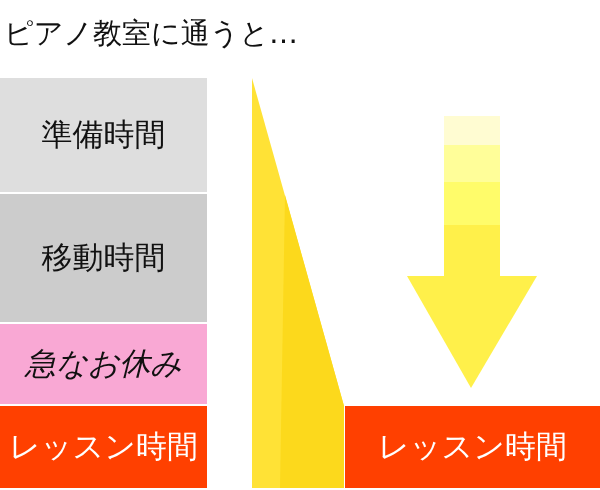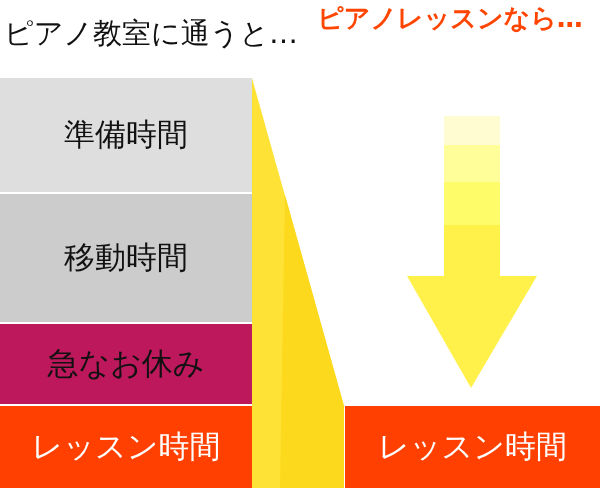--- a/index.html
+++ b/index.html
@@ -2,25 +2,25 @@
 <html><head>
 <meta charset="utf-8">
 <style>
   html, body { margin:0; padding:0; }
   body { width:600px; height:490px; position:relative; background:#ffffff; overflow:hidden;
          font-family:"DejaVu Sans", "Liberation Sans", sans-serif; }
   .abs { position:absolute; }
   .heading-left { left:4px; top:14px; font-size:29px; color:#111; letter-spacing:0px; white-space:nowrap; }
   .heading-right { left:300px; width:300px; top:2px; text-align:center; color:#ff4500; font-weight:bold;
                    font-size:26px; line-height:32px; white-space:nowrap; }
-  .block { left:0; width:252px; display:flex; align-items:center; justify-content:center;
+  .block { left:0; width:207px; display:flex; align-items:center; justify-content:center;
            font-size:31px; color:#111; }
   .b1 { top:78px; height:114px; background:#dedede; }
   .b2 { top:194px; height:128px; background:#cccccc;text-align:center; }
-  .b3 { top:324px; height:80px; background:#be185d; }
+  .b3 { top:324px; height:80px; background:#f9a8d4;font-style:italic; }
   .b4 { top:406px; height:82px; background:#ff4000; color:#ffffff; }
   .result { left:345px; width:255px; top:406px; height:82px; background:#ff4000; color:#ffffff;
             display:flex; align-items:center; justify-content:center; font-size:31px; }
   svg { position:absolute; left:0; top:0; }
 </style>
 </head>
 <body>
 
 <svg width="600" height="490">
 
@@ -33,21 +33,20 @@
     <rect x="444" y="116" width="56" height="29" fill="#fffcd2"></rect>
     <rect x="444" y="145" width="56" height="37" fill="#fffe99"></rect>
     <rect x="444" y="182" width="56" height="43" fill="#fffc6a"></rect>
     <rect x="444" y="225" width="56" height="52" fill="#fff04a"></rect>
     <polygon points="407,276 537,276 471,388" fill="#fff04a"></polygon>
   </g>
 </svg>
 
 <div class="abs heading-left">ピアノ教室に通うと…</div>
 <div class="abs heading-right">
-  <div>ピアノレッスンなら…</div>
 </div>
 
 <div class="abs block b1">準備時間</div>
 <div class="abs block b2">移動時間</div>
 <div class="abs block b3">急なお休み</div>
 <div class="abs block b4">レッスン時間</div>
 
 <div class="abs result">レッスン時間</div>
 
 </body></html>

